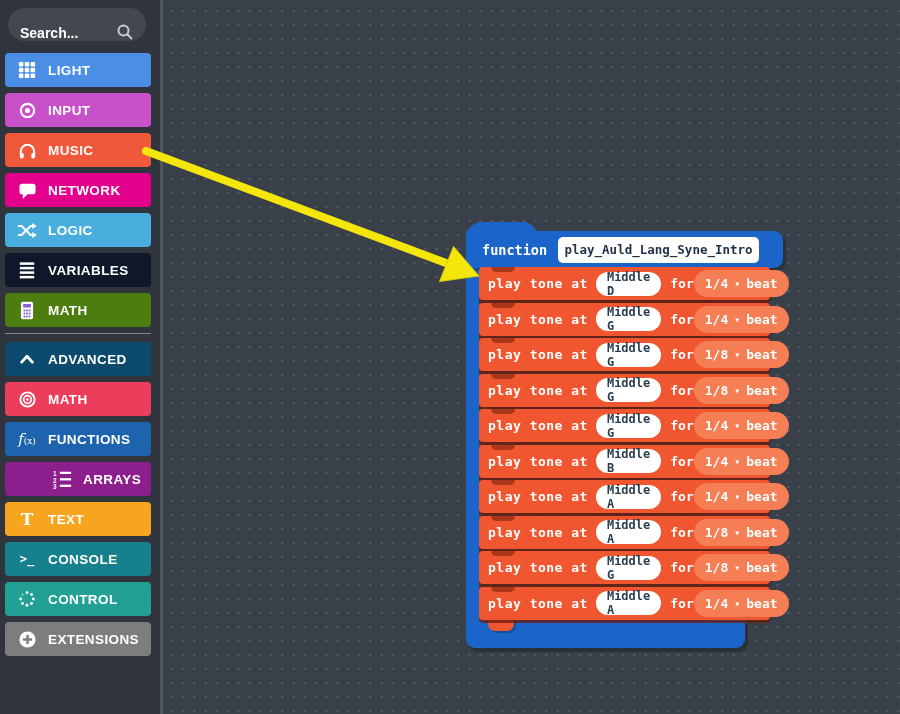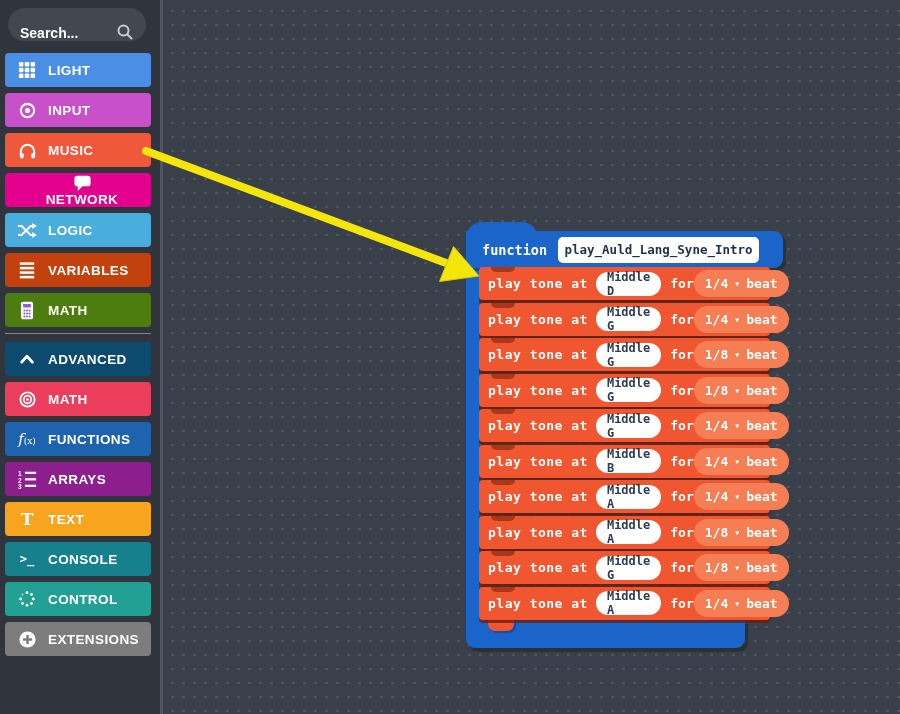--- a/index.html
+++ b/index.html
@@ -127,21 +127,21 @@
       <span class="ic">
           <svg width="19" height="19" viewBox="0 0 20 20">
             <path d="M3,15 v-4 a7,7 0 0 1 14,0 v4" fill="none" stroke="#fff" stroke-width="2.2"></path>
             <rect x="2" y="12.5" width="4" height="6" rx="1.8" fill="#fff"></rect>
             <rect x="14" y="12.5" width="4" height="6" rx="1.8" fill="#fff"></rect>
           </svg>
         </span>
       <span class="lbl">MUSIC</span>
     </div>
 
-    <div class="cat" style="background-color: rgb(226, 0, 140); flex-direction: column;">
+    <div class="cat" style="background-color: rgb(226, 0, 140);">
       <span class="ic">
           <svg width="19" height="19" viewBox="0 0 20 20">
             <rect x="1.5" y="3" width="17" height="11" rx="3" fill="#fff"></rect>
             <path d="M5,13 v6 l6,-6 z" fill="#fff"></path>
           </svg>
         </span>
       <span class="lbl">NETWORK</span>
     </div>
 
 
@@ -150,21 +150,21 @@
           <svg width="20" height="19" viewBox="0 0 22 21">
             <path d="M1,5.5 h4 L15,15.5 h3" fill="none" stroke="#fff" stroke-width="2.3"></path>
             <path d="M1,15.5 h4 L15,5.5 h3" fill="none" stroke="#fff" stroke-width="2.3"></path>
             <polygon points="16.8,2.2 21.8,5.5 16.8,8.8" fill="#fff"></polygon>
             <polygon points="16.8,12.2 21.8,15.5 16.8,18.8" fill="#fff"></polygon>
           </svg>
         </span>
       <span class="lbl">LOGIC</span>
     </div>
 
-    <div class="cat" style="background-color: #c2410c;">
+    <div class="cat" style="background-color: #0f172a;">
       <span class="ic">
           <svg width="18" height="18" viewBox="0 0 20 20">
             <g fill="#fff">
               <rect x="2" y="1.5" width="16" height="2.8"></rect>
               <rect x="2" y="6.5" width="16" height="2.8"></rect>
               <rect x="2" y="11.5" width="16" height="2.8"></rect>
               <rect x="2" y="16.5" width="16" height="2.8"></rect>
             </g>
           </svg>
         </span>
@@ -214,21 +214,21 @@
       <span class="lbl">MATH</span>
     </div>
 
     <div class="cat" style="background-color: rgb(29, 99, 174);">
       <span class="ic">
           <span class="fx-ic"><i>f</i><span class="sub">(x)</span></span>
         </span>
       <span class="lbl">FUNCTIONS</span>
     </div>
 
-    <div class="cat" style="background-color: rgb(140, 30, 142);">
+    <div class="cat" style="background-color: rgb(140, 30, 142); padding-left: 35px;">
       <span class="ic">
           <svg width="19" height="19" viewBox="0 0 22 22">
             <g fill="#fff">
               <text x="0" y="7.5" font-size="7.5" font-weight="bold" font-family="Liberation Sans, sans-serif">1</text>
               <text x="0" y="15" font-size="7.5" font-weight="bold" font-family="Liberation Sans, sans-serif">2</text>
               <text x="0" y="22" font-size="7.5" font-weight="bold" font-family="Liberation Sans, sans-serif">3</text>
               <rect x="8" y="2" width="13" height="2.6"></rect>
               <rect x="8" y="9.5" width="13" height="2.6"></rect>
               <rect x="8" y="17" width="13" height="2.6"></rect>
             </g>

